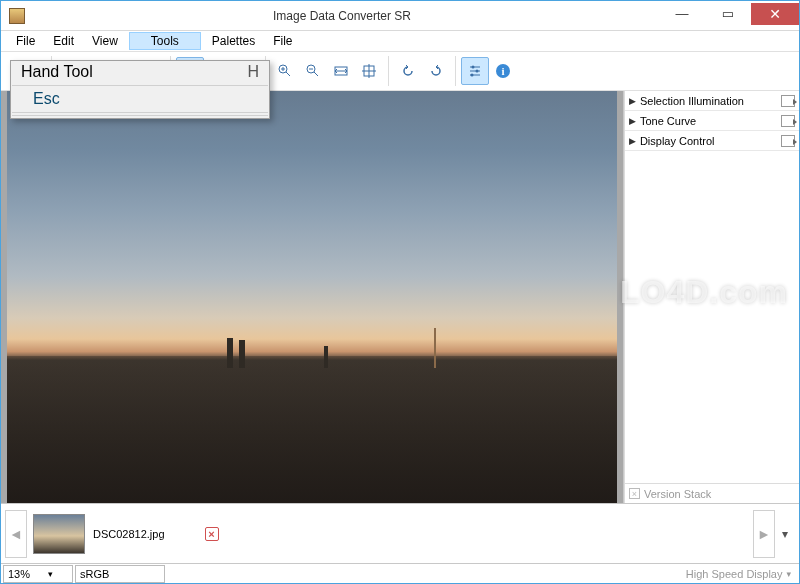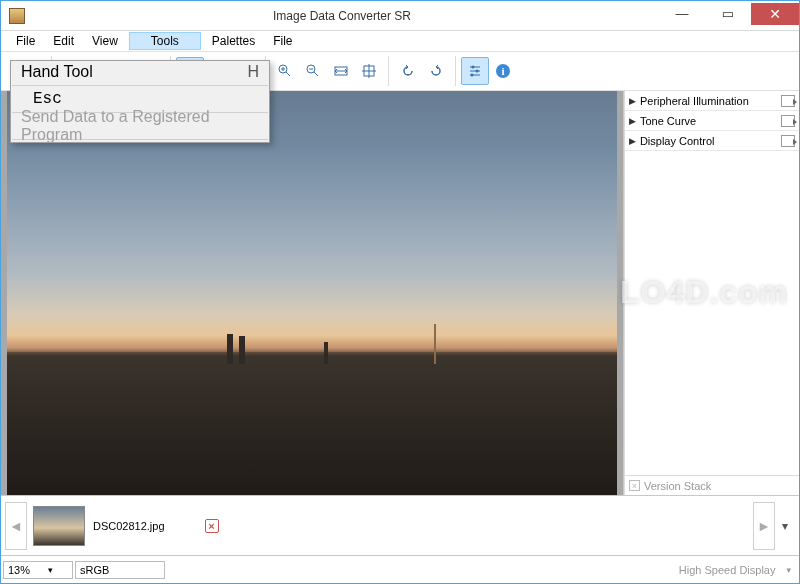--- a/index.html
+++ b/index.html
@@ -101,41 +101,41 @@
   background:#fff; padding:0 4px;
 }
 .strip-nav { width:22px; height:48px; border:1px solid #d0d0d0; display:flex;align-items:center;justify-content:center;color:#aaa;font-size:14px;}
 .thumb {
   width:52px; height:40px; margin:0 6px; border:1px solid #888;
   background: linear-gradient(to bottom,#6b8098 0%, #d8c4a0 55%, #3d362e 100%);
 }
 .thumb-name { font-size:11px; padding-left:2px;}
 .thumb-del { width:14px;height:14px; background:#fff; border:1px solid #d05050; color:#d05050; border-radius:2px; display:flex;align-items:center;justify-content:center; font-size:11px; margin-left:40px; font-weight:bold;}
 .statusbar {
-  height: 28px; border-top:1px solid #c8c8c8; display:flex; align-items:center;
+  height: 20px; border-top:1px solid #c8c8c8; display:flex; align-items:center;
   font-size:11px;
   justify-content:flex-end;
 }
 .status-field {
   height:18px; border:1px solid #bbb; display:flex; align-items:center; padding:0 4px;
   margin-left:2px; background:#fff;
 }
 .status-field .dd-ar { margin-left:18px; font-size:9px;}
-.status-right { margin-left:auto; display:flex; align-items:center; gap:11px; padding-right:8px;}
+.status-right { margin-left:auto; display:flex; align-items:center; gap:4px; padding-right:8px;}
 
 .dropdown-menu {
   position:absolute; top:60px; left:10px; width:260px;
   background:#f0f0f0; border:1px solid #a0a0a0; box-shadow:3px 3px 6px rgba(0,0,0,0.25);
   z-index:100; font-size:16px;
 }
 .dd-item { height:22px; display:flex; align-items:center; padding:0 10px;}
 .dd-item.disabled { color:#a0a0a0;}
 .dd-item .lbl{flex:1;}
 .dd-item .shortcut{ color:#555; margin-left:12px;}
-.dd-item.disabled .shortcut{color:#000000;font-family:Liberation Mono, monospace;}
+.dd-item.disabled .shortcut{color:#0c4a6e;}
 .dd-sep { height:1px; background:#d0d0d0; margin:2px 1px;}
 
 .watermark {
   position:absolute; right:12px; top:50%; transform:translateY(-50%);
   font-size:32px; font-weight:bold; color:rgba(255,255,255,0.55);
   font-family:Arial,sans-serif; letter-spacing:1px;
   text-shadow:0 0 4px rgba(0,0,0,0.2);
   pointer-events:none;
 }
 .vs-bar { height:20px; border-top:1px solid #dcdcdc; display:flex;align-items:center; padding:0 4px; font-size:11px; color:#999;}
@@ -293,21 +293,21 @@
           <div class="bld" style="bottom:33%;left:38%;width:6px;height:28px;"></div>
           <div class="bld" style="bottom:33%;left:52%;width:4px;height:22px;"></div>
           <div class="bld" style="bottom:33%;left:70%;width:2px;height:40px;background:#8a6a4a;"></div>
         </div>
       </div>
     </div>
 
     <div class="right-panel">
       <div class="panel-item">
         <span class="tri">▶</span>
-        <span class="lbl">Peripheral Illumination</span>
+        <span class="lbl">Selection Illumination</span>
         <span class="reset-icon"></span>
       </div>
       <div class="panel-item">
         <span class="tri">▶</span>
         <span class="lbl">Tone Curve</span>
         <span class="reset-icon"></span>
       </div>
       <div class="panel-item">
         <span class="tri">▶</span>
         <span class="lbl">Display Control</span>
@@ -354,19 +354,16 @@
 <div class="dropdown-menu">
   <div class="dd-item">
     <span class="lbl">Hand Tool</span>
     <span class="shortcut">H</span>
   </div>
   <div class="dd-sep"></div>
   <div class="dd-item disabled">
     <span class="shortcut">Esc</span>
   </div>
   <div class="dd-sep"></div>
-  <div class="dd-item disabled">
-    <span class="lbl">Send Data to a Registered Program</span>
-  </div>
   <div class="dd-sep"></div>
 </div>
 
 <div class="watermark">LO4D.com</div>
 
 </body></html>

